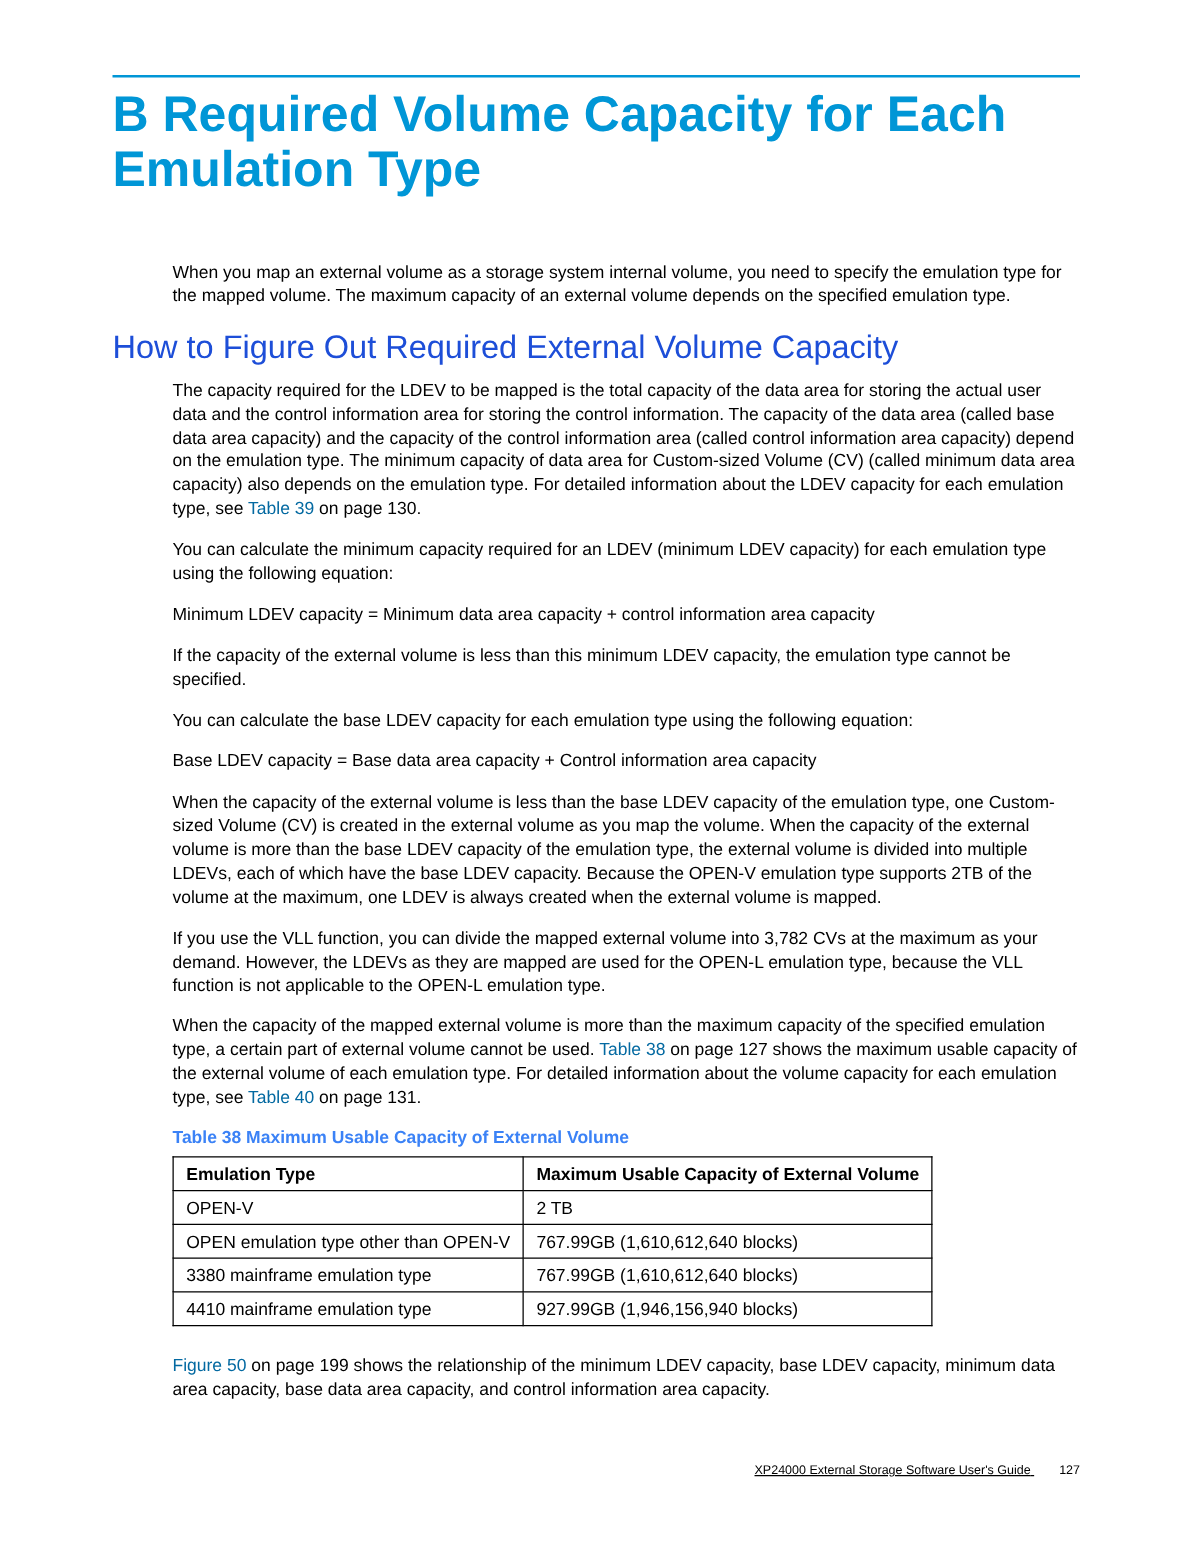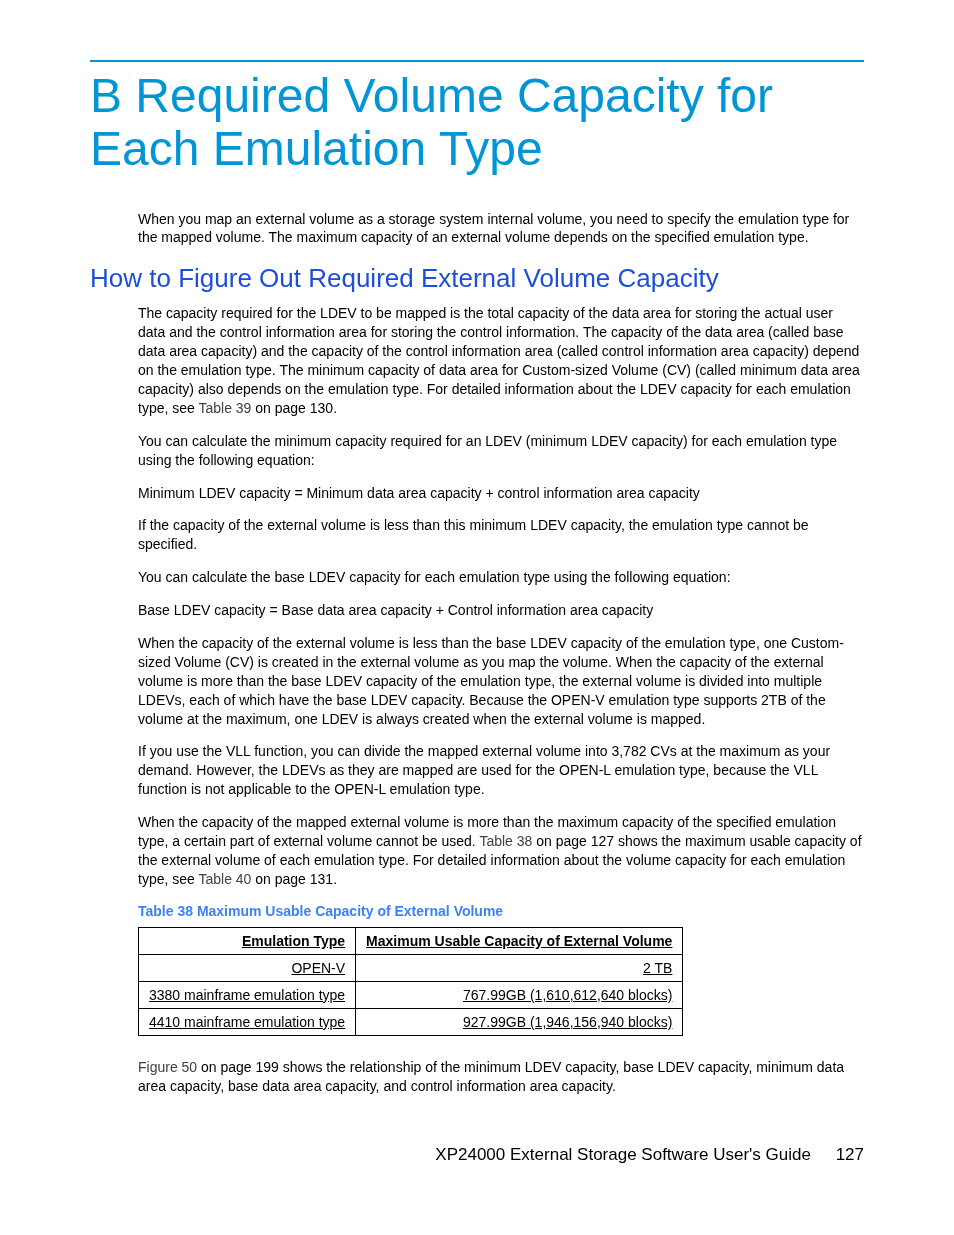--- a/index.html
+++ b/index.html
@@ -13,69 +13,69 @@
   .page {
     padding: 60px 90px 40px 90px;
     box-sizing: border-box;
   }
   .rule {
     border-top: 2px solid #0096d6;
     margin-bottom: 8px;
   }
   h1.title {
     color: #0096d6;
-    font-weight: 400;
-    font-size: 48px;
+    font-weight: 700;
+    font-size: 40px;
     line-height: 1.1;
-    margin: 0 0 34px 0;
+    margin: 0 0 50px 0;
     font-family: "Segoe UI", "Trebuchet MS", Arial, sans-serif;
   }
   .body-text {
     font-size: 14px;
     line-height: 1.35;
     margin: 0 0 14px 0;
     padding-left: 48px;
   }
   h2.section {
     color: #1d4ed8;
     font-weight: 400;
     font-size: 26px;
     margin: 16px 0 10px 0;
     font-family: "Segoe UI Light", "Segoe UI", Arial, sans-serif;
   }
   .link {
-    color: #404040;
+    color: #0369a1;
   }
   .table-caption {
     color: #3b82f6;
     font-weight: 700;
     font-size: 14px;
     margin: 6px 0 8px 0;
     padding-left: 48px;
   }
   table.data {
     border-collapse: collapse;
     margin-left: 48px;
     font-size: 14px;
   }
   table.data th, table.data td {
     border: 1px solid #000;
     padding: 5px 10px;
-    text-align: right;
+    text-align: left;
     vertical-align: top;
-    text-decoration: underline;
   }
   table.data th {
     font-weight: 700;
   }
   .footer {
     margin-top: 50px;
-    font-size: 17px;
+    font-size: 10px;
     text-align: right;
     padding-right: 0;
+    text-decoration: underline;
   }
   .footer .pageno {
     display: inline-block;
     margin-left: 20px;
   }
 </style>
 </head>
 <body>
 
 <div class="page">
@@ -111,20 +111,24 @@
         <th>Emulation Type</th>
         <th>Maximum Usable Capacity of External Volume</th>
       </tr>
     </thead>
     <tbody>
       <tr>
         <td>OPEN-V</td>
         <td>2 TB</td>
       </tr>
       <tr>
+        <td>OPEN emulation type other than OPEN-V</td>
+        <td>767.99GB (1,610,612,640 blocks)</td>
+      </tr>
+      <tr>
         <td>3380 mainframe emulation type</td>
         <td>767.99GB (1,610,612,640 blocks)</td>
       </tr>
       <tr>
         <td>4410 mainframe emulation type</td>
         <td>927.99GB (1,946,156,940 blocks)</td>
       </tr>
     </tbody>
   </table>
 

